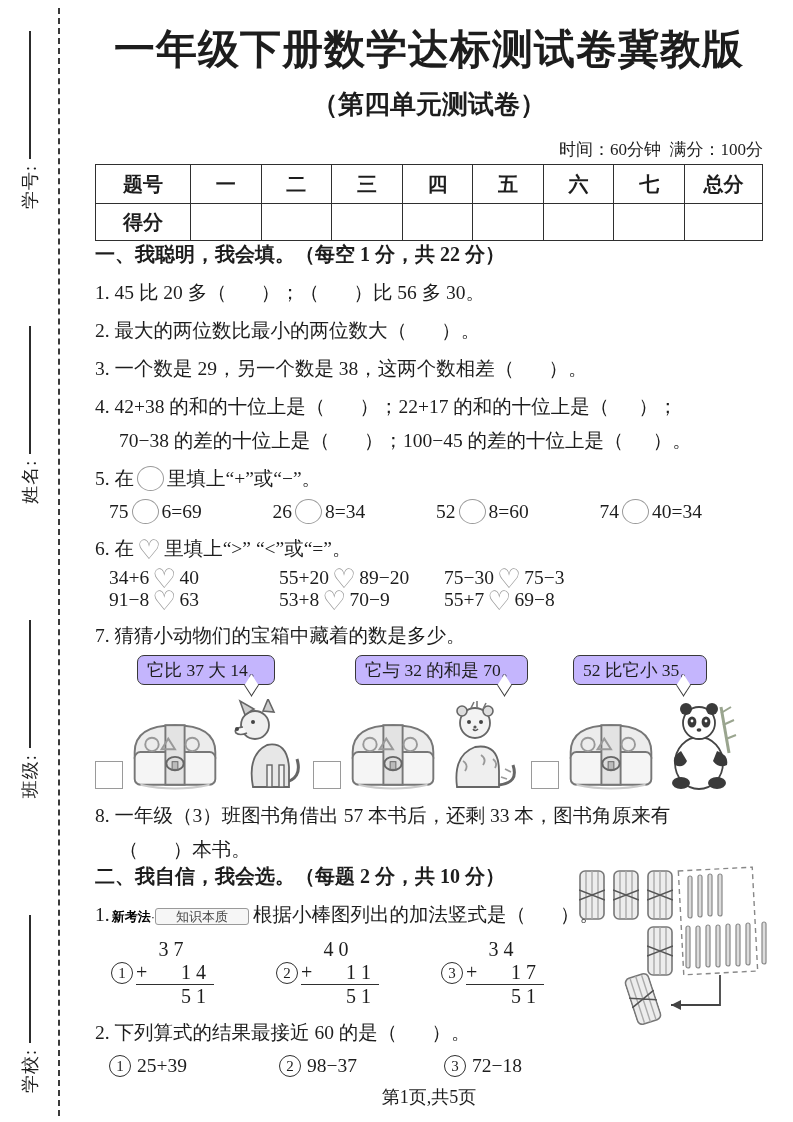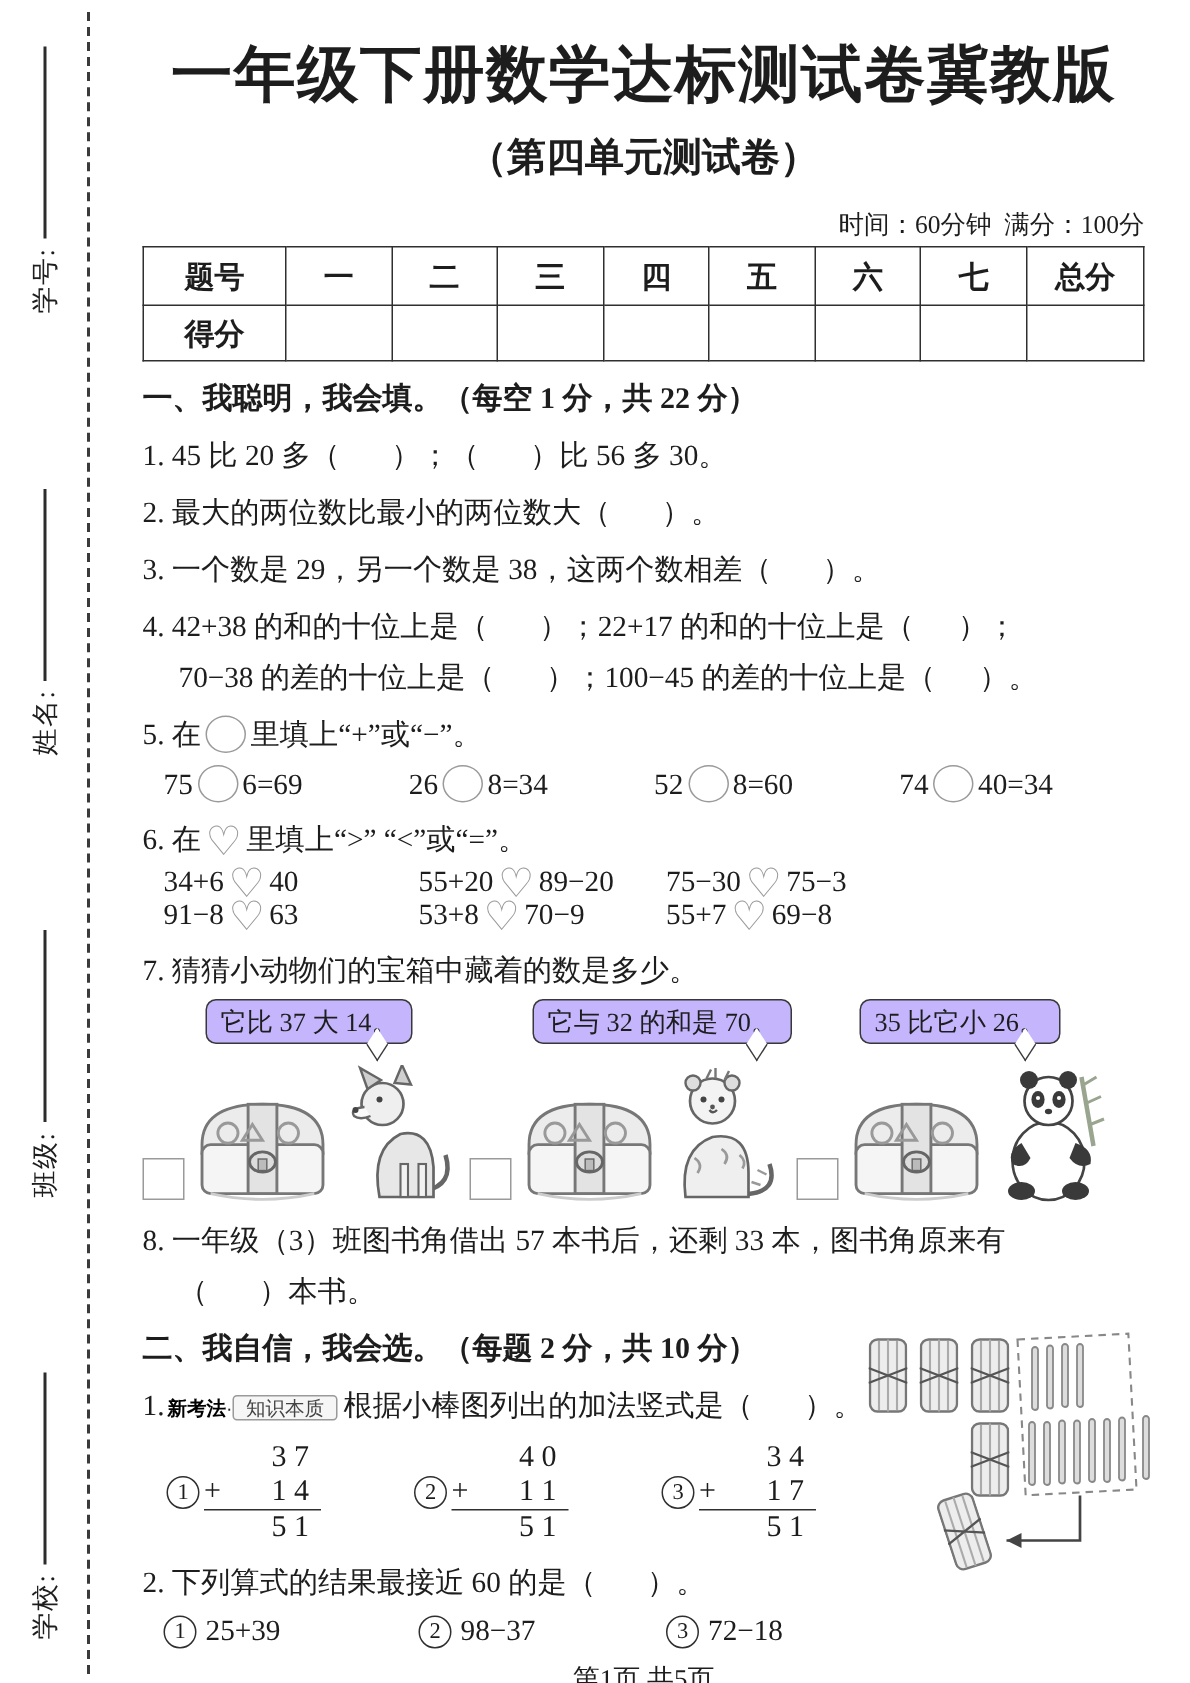--- a/index.html
+++ b/index.html
@@ -29,21 +29,21 @@
   .title    { text-align:center; font-size:41px; font-weight:700; letter-spacing:1px; }
   .subtitle { text-align:center; font-size:26px; font-weight:700; margin-top:10px; }
   .meta     { text-align:right; font-size:17px; margin-top:16px; white-space:pre-wrap; }
   table.score { border-collapse:collapse; width:100%; margin-top:3px; table-layout:fixed; }
   table.score td { border:1.6px solid #2f2f2f; text-align:center;
                    font-size:20px; font-weight:700; height:39px; }
   table.score tr.scorerow td { height:37px; }
   table.score td.firstcol { width:95px; }
   table.score td.lastcol  { width:78px; }
 
-  .sec-head { font-size:20px; font-weight:700; margin-top:11px; white-space:pre-wrap; }
+  .sec-head { font-size:20px; font-weight:700; white-space:pre-wrap; }
   .q  { font-size:19.5px; margin-top:11px; white-space:pre-wrap; }
   .q.cont { padding-left:24px; margin-top:7px; }
 
   .op-circle { display:inline-block; width:27px; height:25px; border:1.4px solid #9a9a9a;
                border-radius:50%; vertical-align:-6px; margin:0 3px; }
   .heart { font-family:"DejaVu Sans",sans-serif; font-size:27px; color:#9a9a9a;
            vertical-align:-4px; line-height:0; margin:0 3px; }
   .q5-row { display:flex; margin-top:7px; padding-left:14px; font-size:19.5px;justify-content:space-between; }
   .q5-item { width:168px; white-space:nowrap; }
   .q6-grid { display:grid; grid-template-columns:170px 165px auto;
@@ -58,29 +58,29 @@
             font-size:17.5px; white-space:nowrap; background:#c4b5fd; }
   .bubble .tail { position:absolute; right:16px; bottom:-8px; width:13px; height:13px;
                   background:#fff; border-right:1.5px solid #383838;
                   border-bottom:1.5px solid #383838; transform:rotate(45deg) skew(12deg,12deg); }
   .q7-art { display:flex; align-items:flex-end; margin-top:14px; }
   .ansbox { width:28px; height:28px; border:1.4px solid #9a9a9a; margin:0 4px 2px 0; background:#fff; }
   
   .sec2 { position:relative; }
   .badge { font-size:13px; font-family:"Liberation Sans",sans-serif; margin:0 4px 0 2px; }
   .badge .strong { font-weight:700; color:#000000; }
-  .badge .boxed { border:1px solid #9a9a9a; border-radius:3px; padding:0 8px;
+  .badge .boxed { border:1px solid #9a9a9a; border-radius:3px; padding:0 20px;
                   background:#f6f6f6; color:#444; }
   .vadds { display:flex; margin-top:10px; padding-left:16px; }
   .vadd { display:flex; align-items:center; margin-right:62px; }
   .cnum { display:inline-flex; width:22px; height:22px; border:1.4px solid #2f2f2f;
           border-radius:50%; align-items:center; justify-content:center;
           font-size:15px; flex:0 0 auto; margin-right:3px; }
   .vcol { width:78px; font-size:20px; }
-  .vtop { text-align:right; padding-right:8px; white-space:pre-wrap; }
+  .vtop { text-align:center; padding-right:8px; white-space:pre-wrap; }
   .vbot { display:flex; justify-content:space-between; padding-right:8px;
           border-bottom:1.6px solid #2f2f2f; white-space:pre-wrap; }
   .vsum { text-align:right; padding-right:8px; white-space:pre-wrap; }
   .opt-row { display:grid; grid-template-columns:170px 165px auto; margin-top:9px;
              padding-left:14px; font-size:19.5px; }
   .opt { display:inline-flex; align-items:center; white-space:pre-wrap; }
   .opt .cnum { margin-right:6px; }
   .sticks { position:absolute; right:-8px; top:2px; }
   .footer { text-align:center; font-size:18px; margin-top:8px; }
 </style>
@@ -237,21 +237,21 @@
             <path d="M30,9 l3,-6 M36,9 l0,-7 M42,10 l3,-6" stroke="#777" stroke-width="1.6"></path>
             <circle cx="28" cy="23" r="2" fill="#444"></circle>
             <circle cx="40" cy="23" r="2" fill="#444"></circle>
             <path d="M32,30 q2,3 5,0" fill="none" stroke="#555" stroke-width="1.6"></path>
             <circle cx="34" cy="28" r="1.6" fill="#555"></circle>
           </svg>
         </div>
       </div>
 
       <div class="q7-card">
-        <div class="bubble"><span>35 比它小 26。</span><span class="tail"></span></div>
+        <div class="bubble"><span>52 比它小 35。</span><span class="tail"></span></div>
         <div class="q7-art">
           <span class="ansbox"></span>
           <svg width="96" height="74">
               <use href="#chest"></use>
             </svg>
           <svg width="88" height="92" viewBox="0 0 88 92">
             <path d="M62,8 L70,54" stroke="#9aa58f" stroke-width="3"></path>
             <path d="M62,14 l10,-6 M64,26 l11,-5 M67,40 l10,-4" stroke="#9aa58f" stroke-width="2"></path>
             <ellipse cx="40" cy="64" rx="24" ry="26" fill="#fff" stroke="#444" stroke-width="1.8"></ellipse>
             <ellipse cx="22" cy="84" rx="9" ry="6" fill="#3a3a3a"></ellipse>

